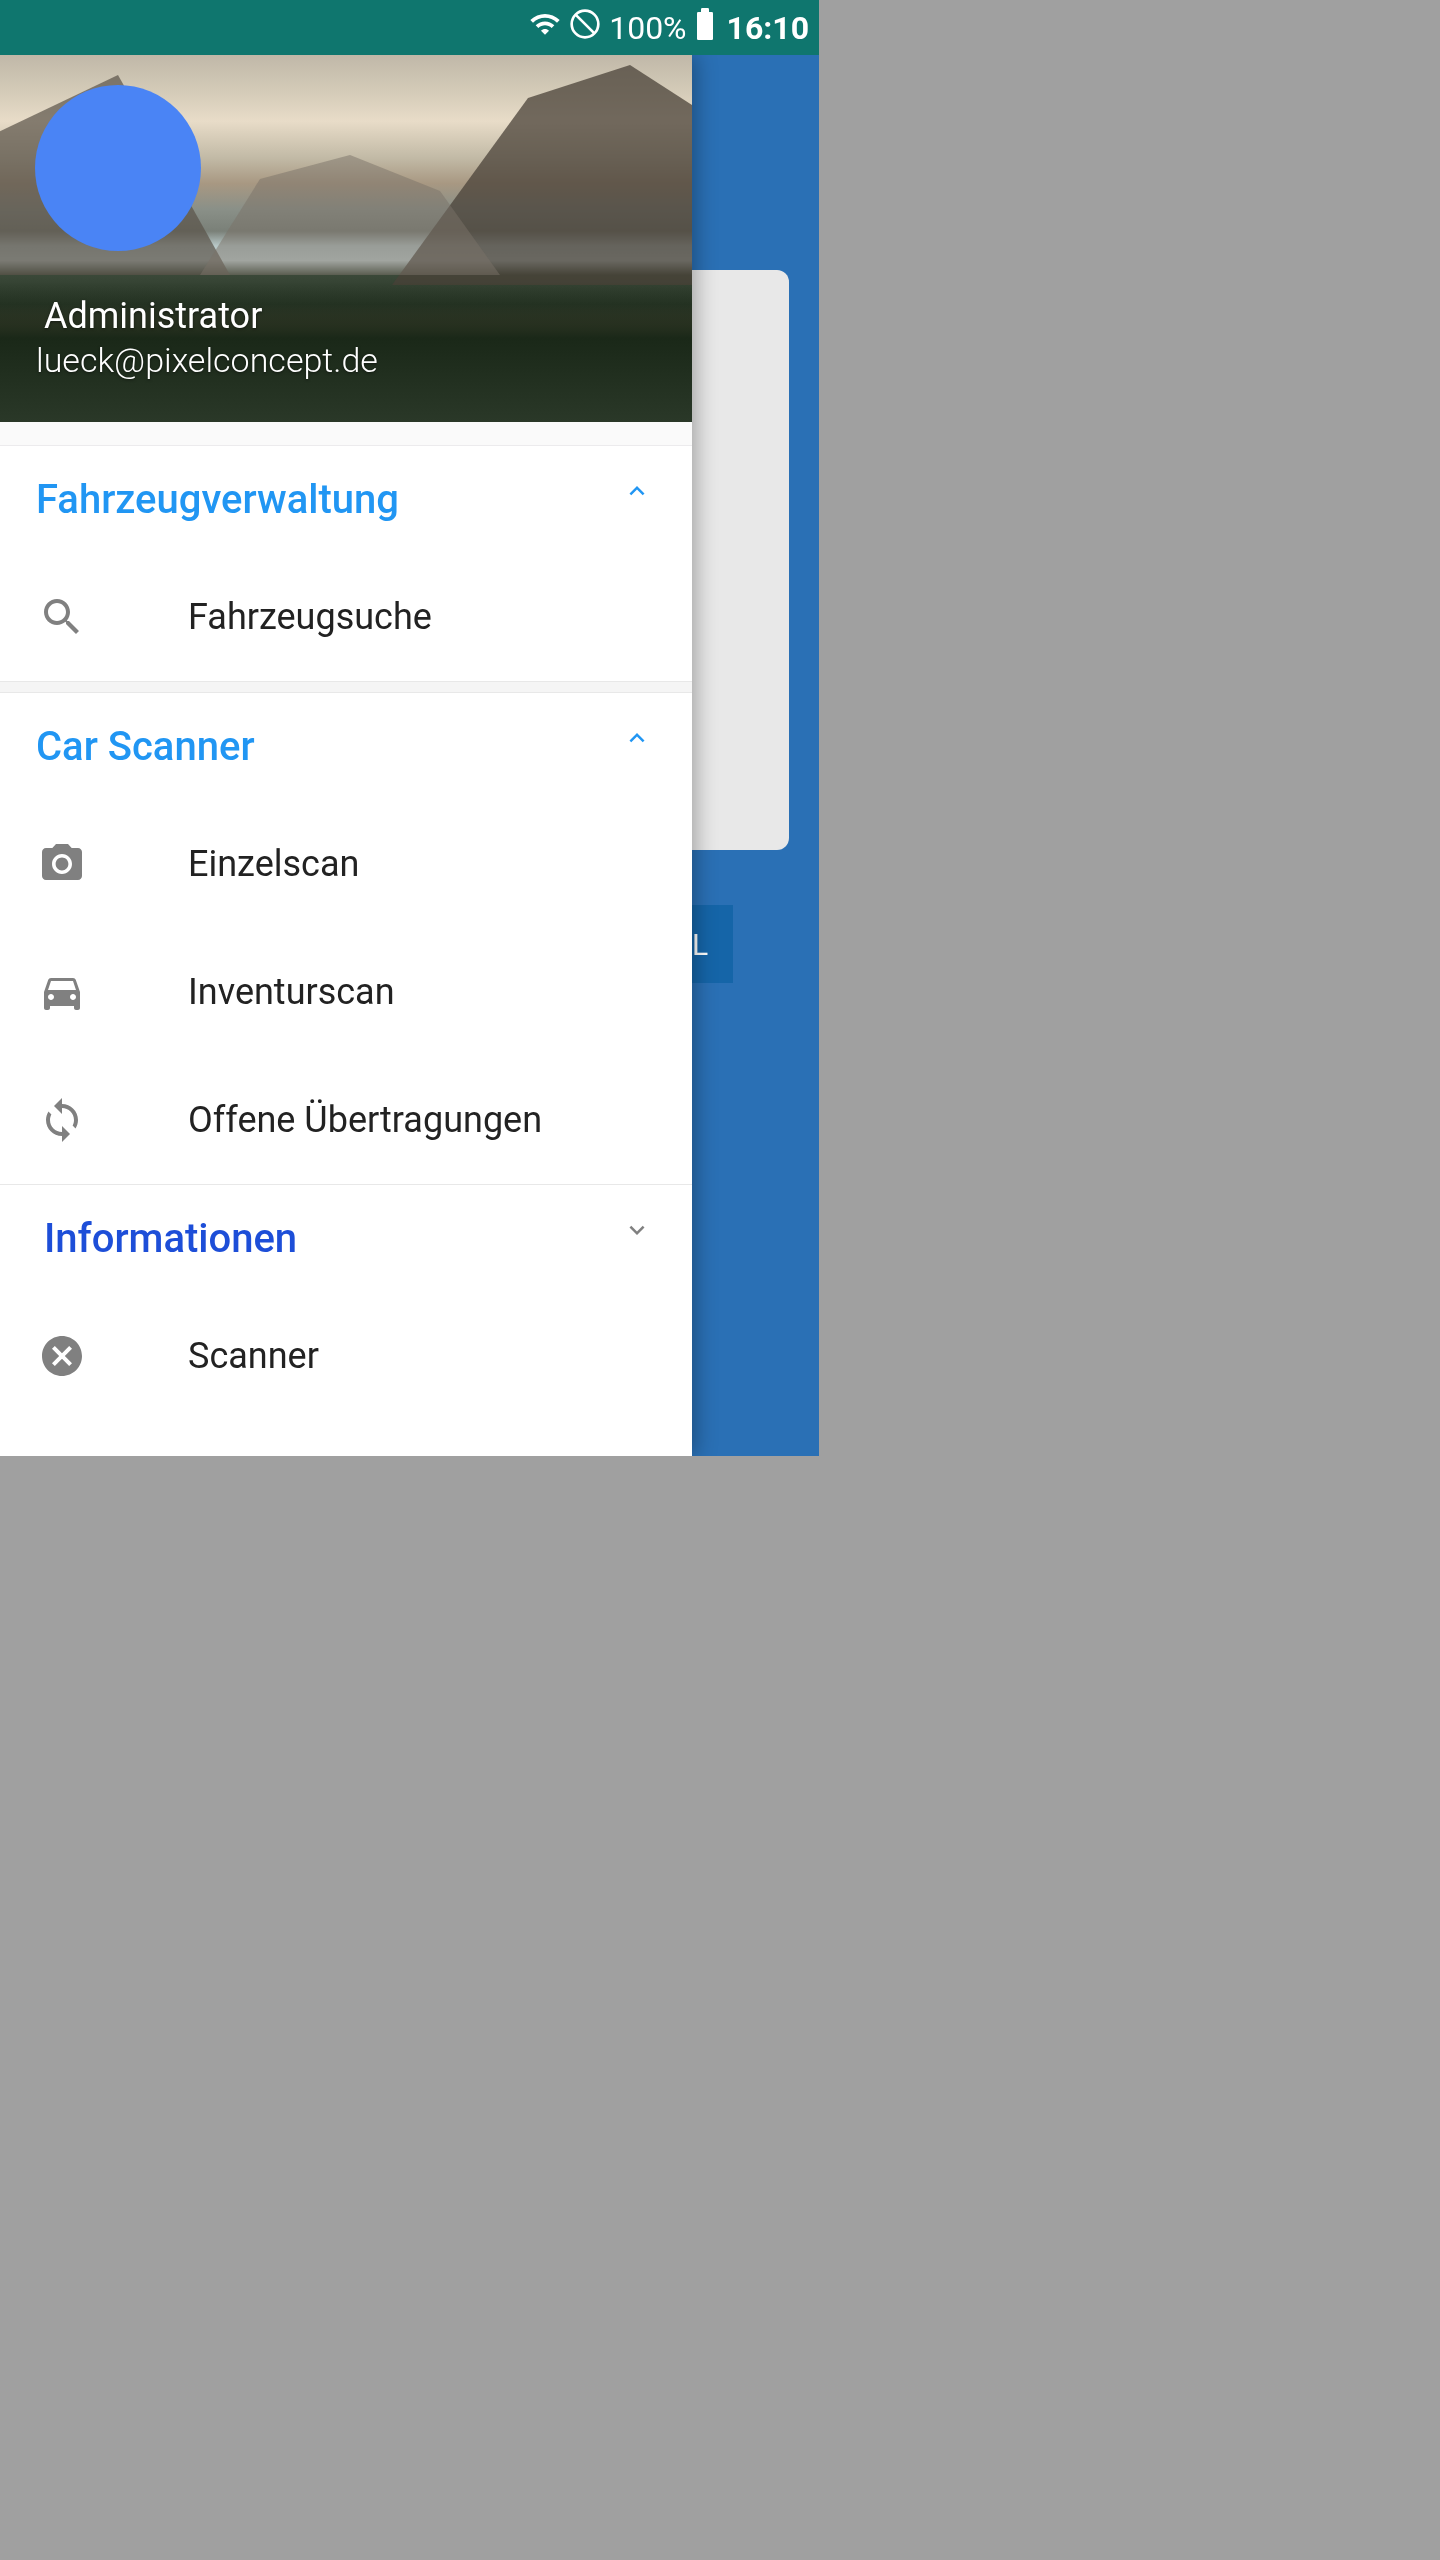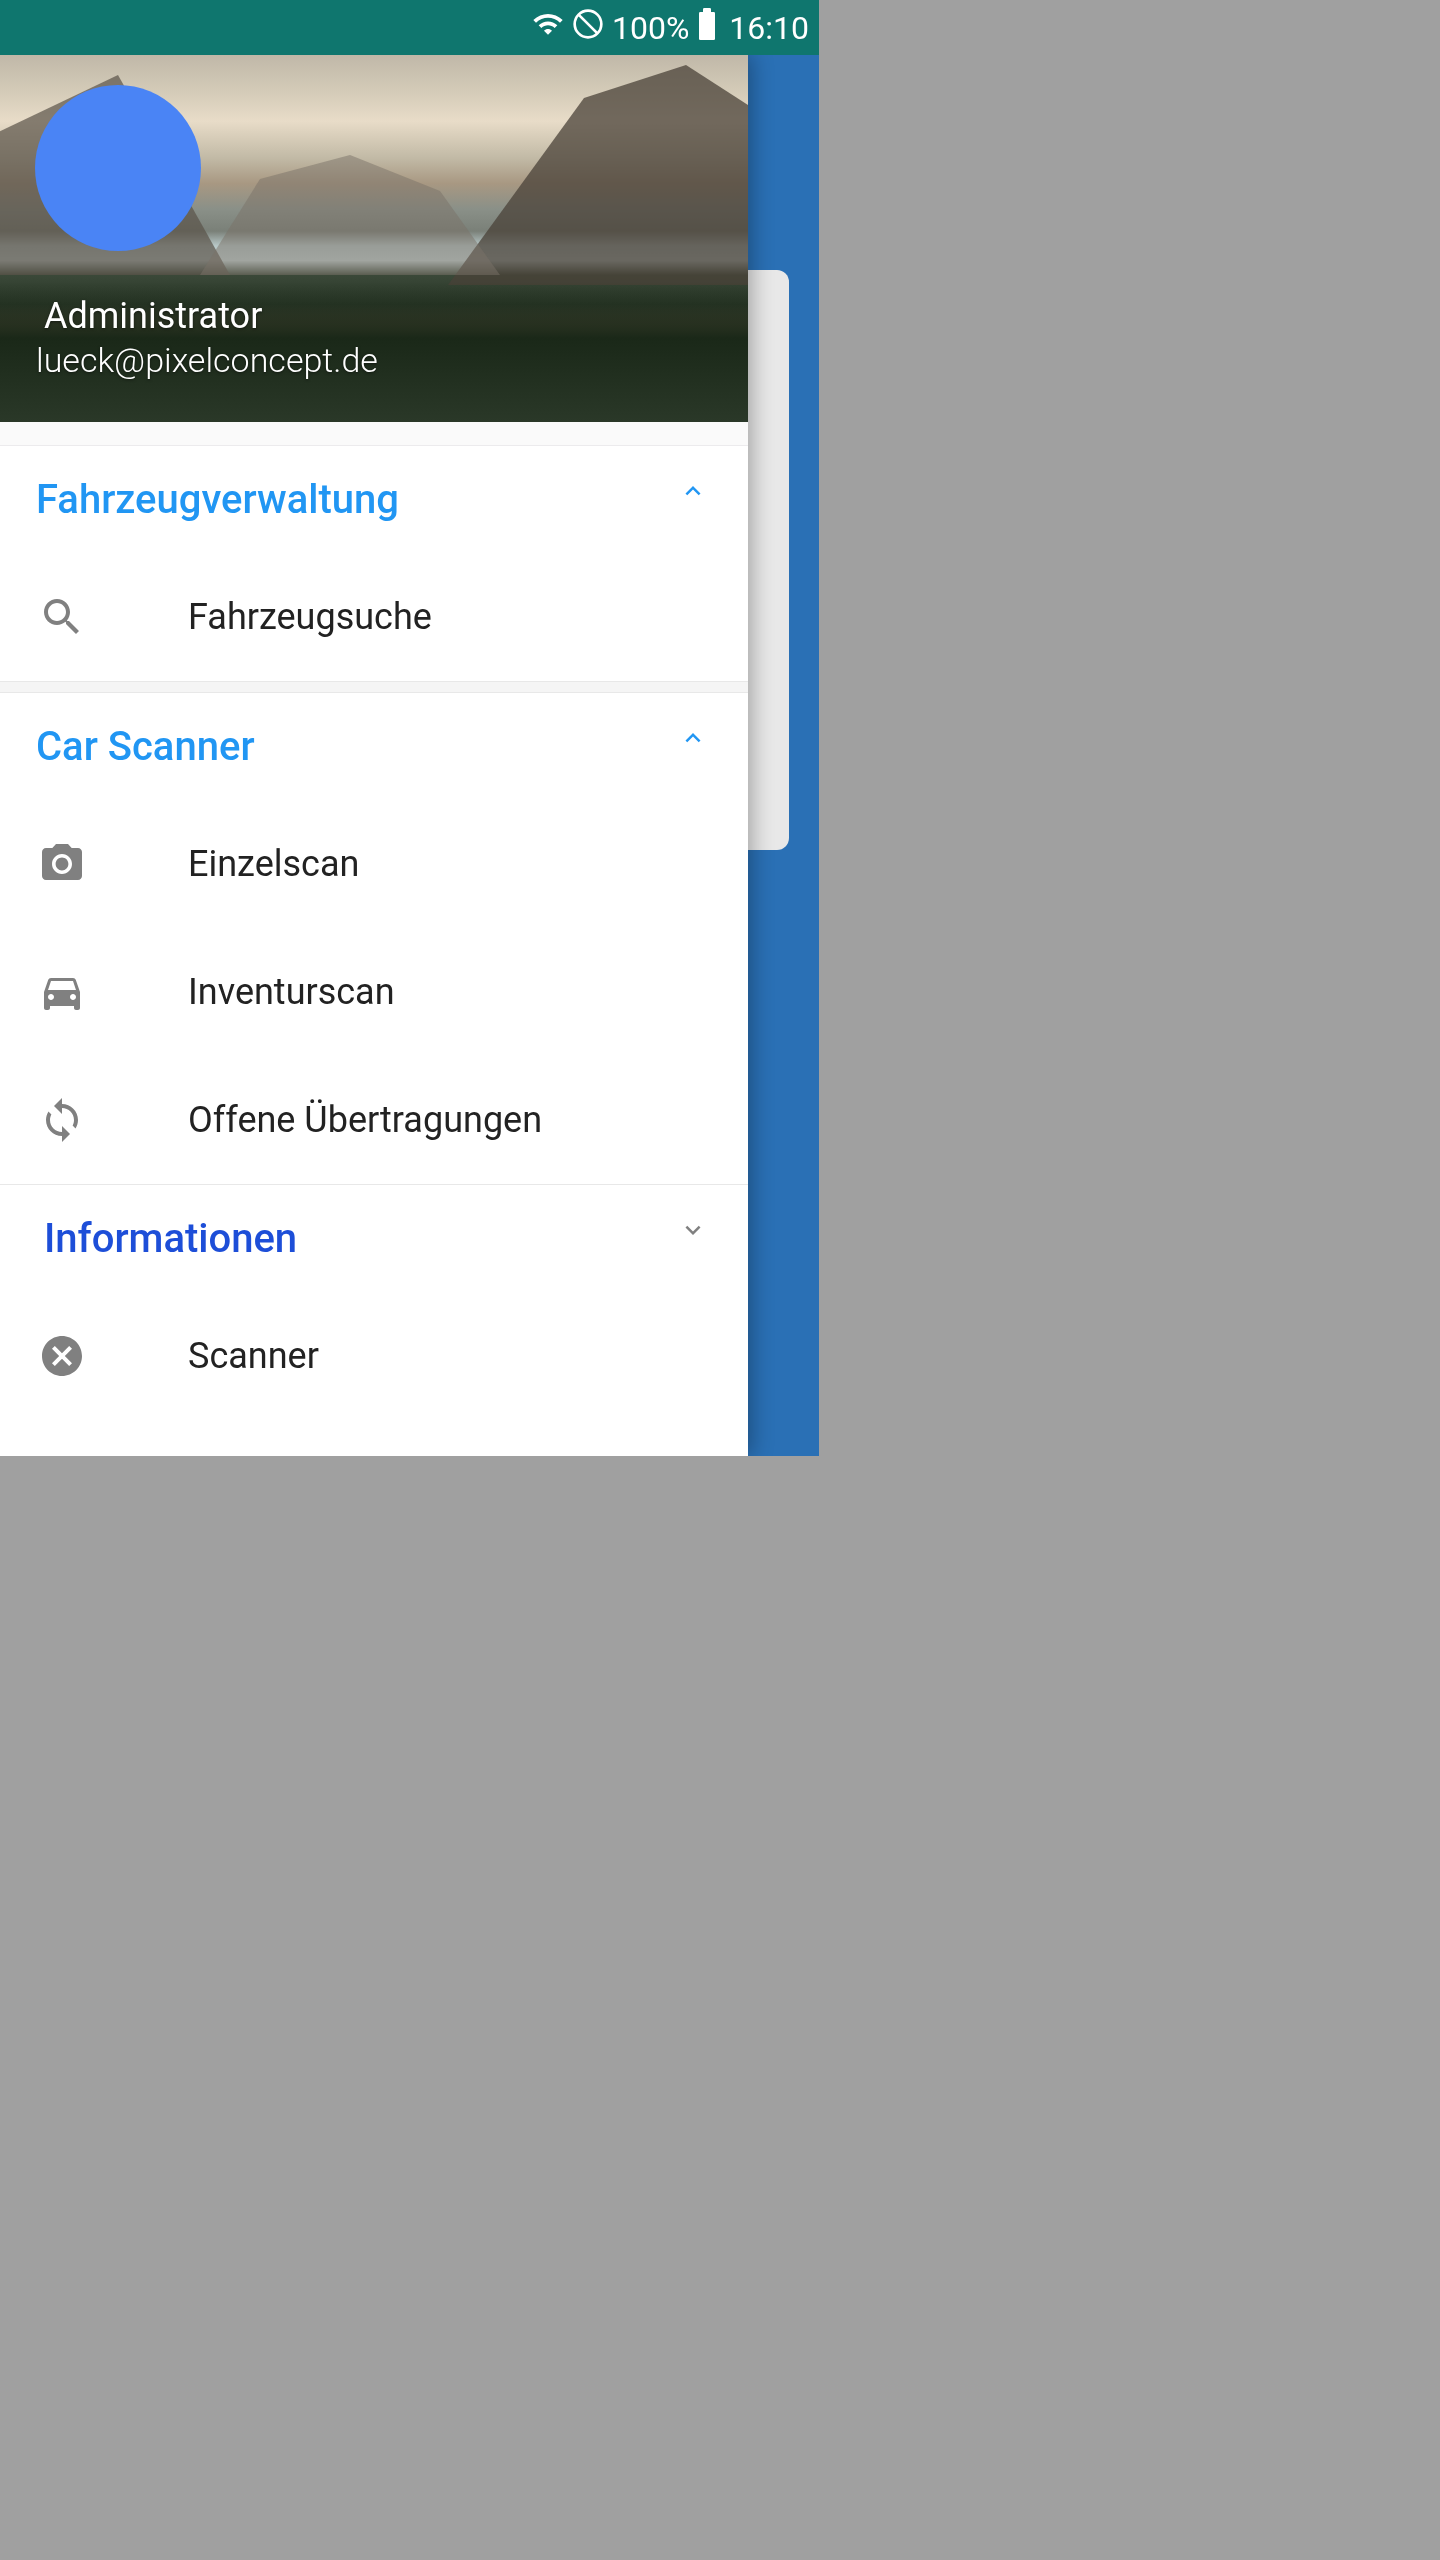--- a/index.html
+++ b/index.html
@@ -20,21 +20,21 @@
       position: absolute; top: 215px; left: 0; right: 30px; height: 580px;
       background: #e8e8e8; border-radius: 12px;
     }
     .bg-button {
       position: absolute; top: 635px; right: 56px; width: 64px; height: 78px;
       background: #1565a8; color: #fff; display: flex; align-items: center;
       justify-content: center; font-size: 30px; letter-spacing: 2px;
     }
     
     .drawer {
-      position: absolute; top: 55px; left: 0; width: 748px; bottom: 0;
+      position: absolute; top: 55px; left: 0; width: 692px; bottom: 0;
       background: #fff; box-shadow: 4px 0 20px rgba(0,0,0,0.3); z-index: 5;
       display: flex; flex-direction: column;
     }
     
     .drawer-header {
       height: 367px; position: relative; overflow: hidden;
       background: linear-gradient(180deg, 
         #c0b8a8 0%, #d4cbb8 10%, #e8dcc8 18%,
         #c2baa6 28%, #a89882 35%,
         #8a9088 42%, #7a8078 48%,
@@ -120,21 +120,21 @@
           <line x1="4.93" y1="4.93" x2="19.07" y2="19.07"></line>
         </svg>
     </span>
     <span>100%</span>
     <span>
       <svg width="20" height="32" viewBox="0 0 12 24" fill="#fff">
           <rect x="0" y="3" width="12" height="21" rx="1"></rect>
           <rect x="3" y="0" width="6" height="4" rx="1"></rect>
         </svg>
     </span>
-    <span style="margin-left:4px;">16:10</span>
+    <span style="margin-left:4px;font-weight:bold;">16:10</span>
   </div>
 </div>
 
 <div class="background-layer">
   <div class="background-card">
     <div class="bg-button">L</div>
   </div>
 </div>
 
 <nav class="drawer">

